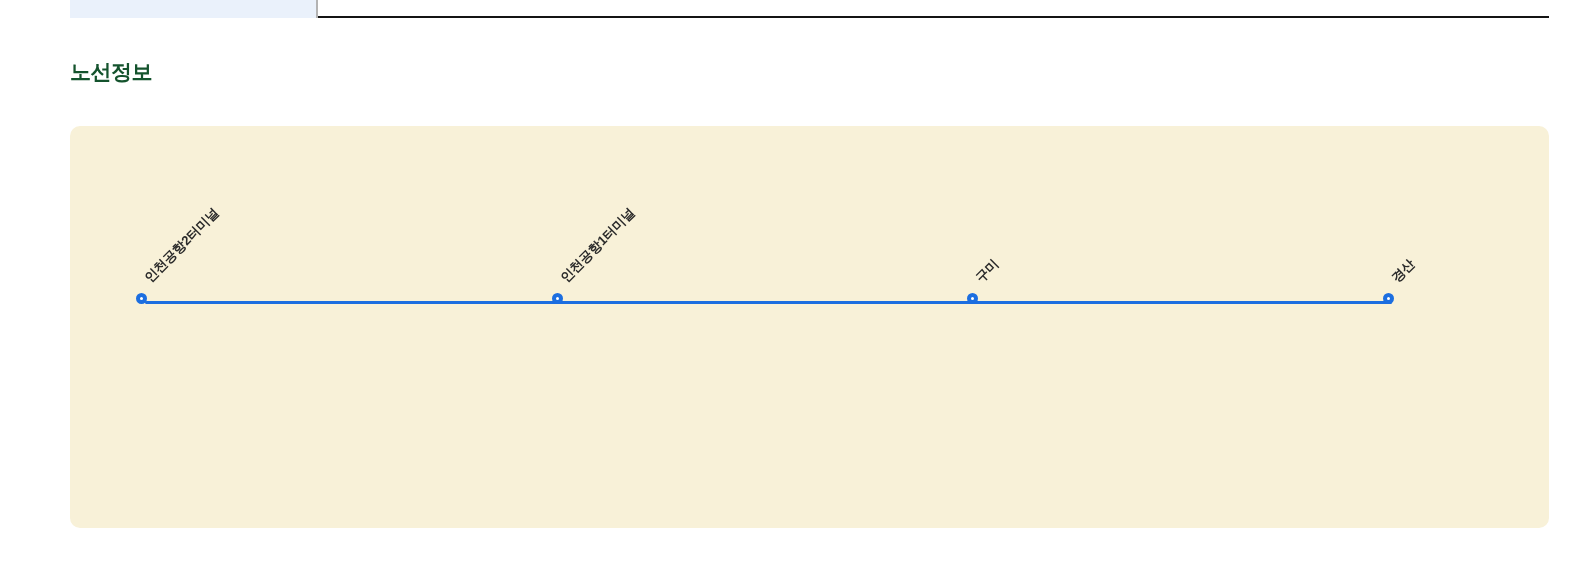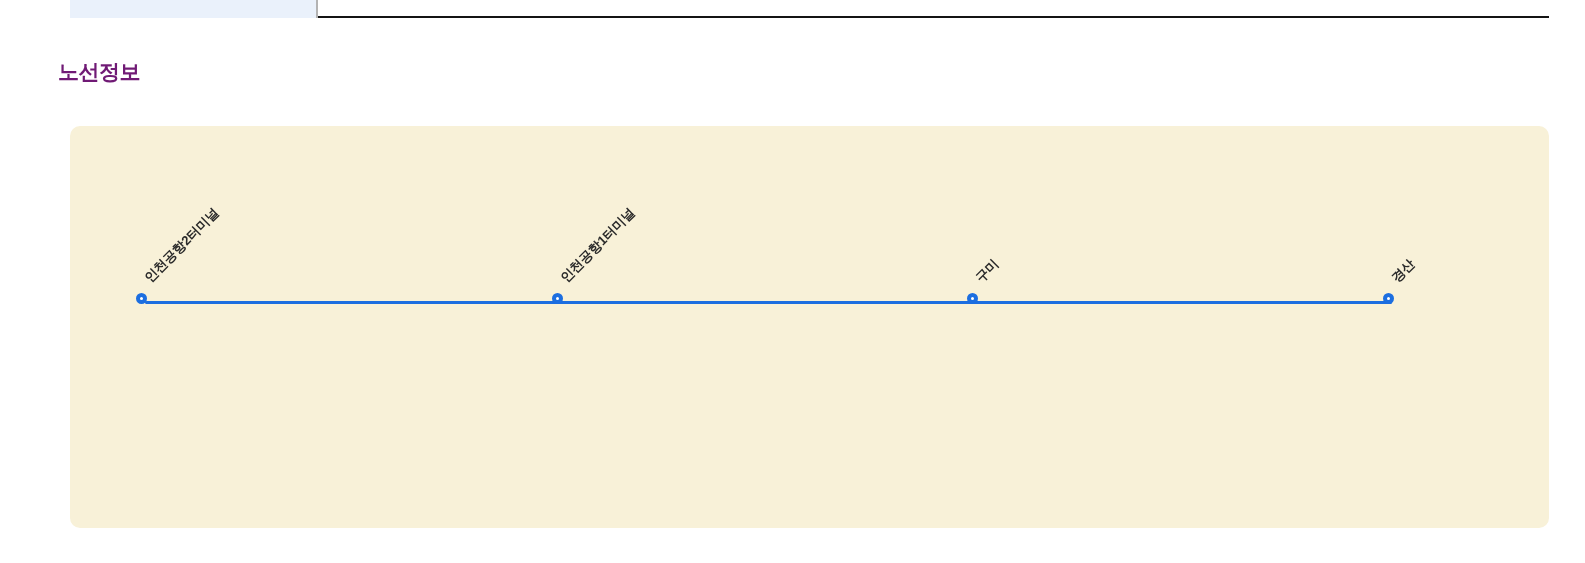--- a/index.html
+++ b/index.html
@@ -20,24 +20,24 @@
   .table-cell {
     position: absolute;
     left: 0; top: 0;
     width: 248px; height: 18px;
     background: #eaf1fb;
     border-right: 2px solid #b3b3b3;
   }
 
   .section-title {
     position: absolute;
-    left: 58px; top: 58px;
+    left: 70px; top: 58px;
     font-size: 21px;
     font-weight: bold;
-    color: #701a75;
+    color: #14532d;
     letter-spacing: -0.5px;
   }
 
   .route-panel {
     position: absolute;
     left: 70px; top: 126px;
     width: 1479px; height: 402px;
     background: #f8f1d8;
     border-radius: 10px;
   }

